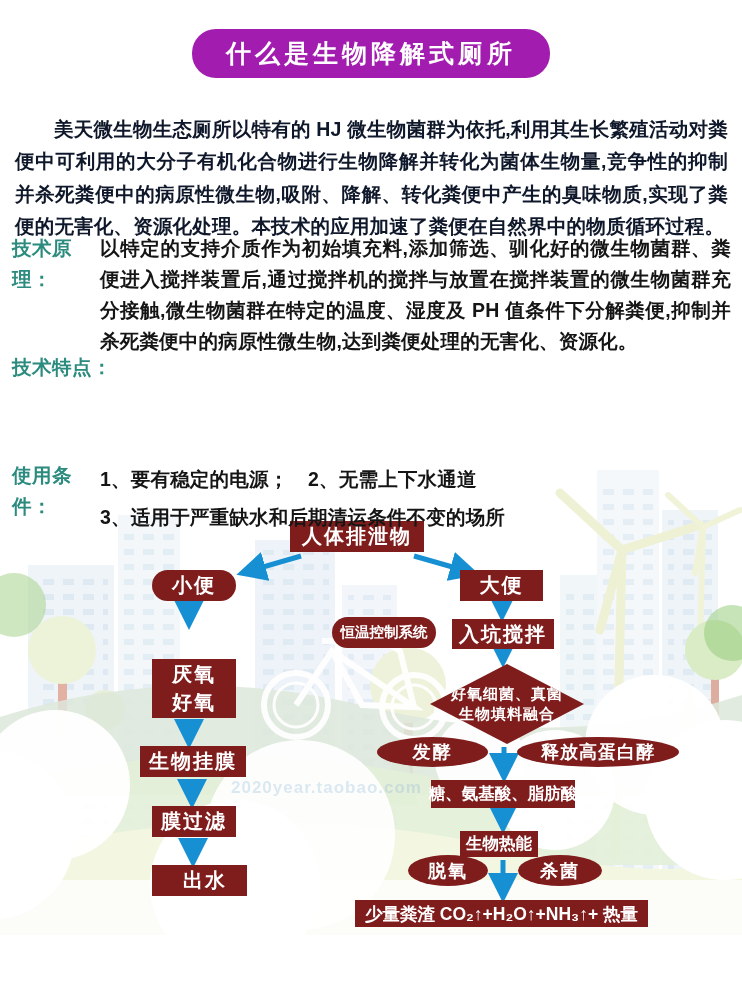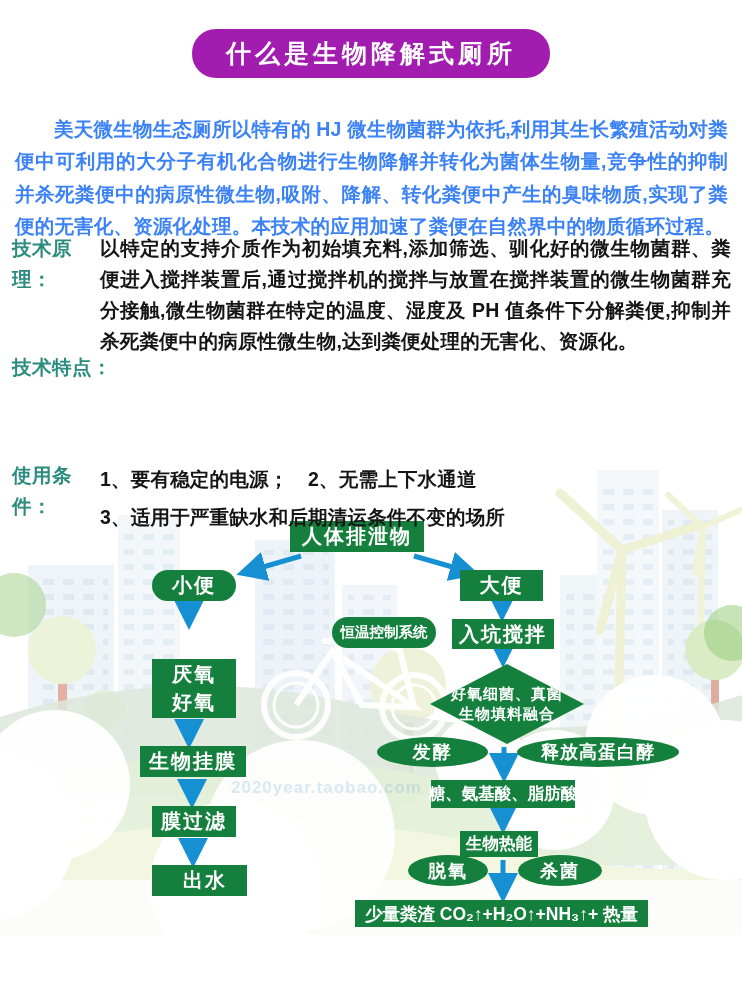--- a/index.html
+++ b/index.html
@@ -12,40 +12,40 @@
   .bg-illustration{position:absolute;left:0;top:455px;width:742px;height:480px;z-index:0;}
   
   .title-pill{
     position:absolute;top:29px;left:50%;transform:translateX(-50%);
     background:#a21caf;color:#fff;font-size:25px;font-weight:bold;
     letter-spacing:4px;padding:8px 34px;border-radius:24px;white-space:nowrap;z-index:5;
   }
   
   .intro{
     position:absolute;top:93px;left:15px;width:713px;z-index:5;
-    font-size:19.5px;line-height:32.5px;color:#3b82f6;font-weight:600;
+    font-size:19.5px;line-height:32.5px;color:#0f172a;font-weight:600;
     text-align:justify;text-indent:2em;letter-spacing:0.2px;
   }
   .section{position:absolute;left:12px;width:719px;display:flex;z-index:5;}
   .section-label{
     color:#2b8b7e;font-weight:bold;font-size:19.5px;flex:0 0 88px;
     line-height:31px;letter-spacing:0.5px;
   }
   .section-body{
     flex:1;font-size:19.5px;color:#151515;font-weight:600;text-align:justify;letter-spacing:0.2px;
   }
   #sec-principle{top:233px;}
   #sec-principle .section-body{line-height:31px;}
   #sec-features{top:352px;flex-direction:column;}
   #sec-conditions{top:460px;}
   .line38{line-height:38px;}
   
   .flow-layer{position:absolute;left:0;top:0;width:742px;height:1000px;z-index:4;}
   .node{
-    position:absolute;background:#15803d;color:#fff;
+    position:absolute;background:#7f1d1d;color:#fff;
     display:flex;align-items:center;justify-content:center;
     font-size:20px;font-weight:600;letter-spacing:2px;white-space:nowrap;
   }
   #node-excreta{left:290px;top:521px;width:134px;height:31px;}
   #node-urine{left:152px;top:570px;width:84px;height:31px;border-radius:16px;}
   #node-feces{left:460px;top:570px;width:83px;height:31px;}
   #node-anaerobic{left:152px;top:627px;width:84px;height:31px;margin-top:32px;}
   #node-thermostat{left:332px;top:617px;width:104px;height:31px;border-radius:16px;font-size:14.5px;letter-spacing:0;}
   #node-pit{left:452px;top:619px;width:102px;height:30px;}
   #node-aerobic{left:152px;top:687px;width:84px;height:31px;}

